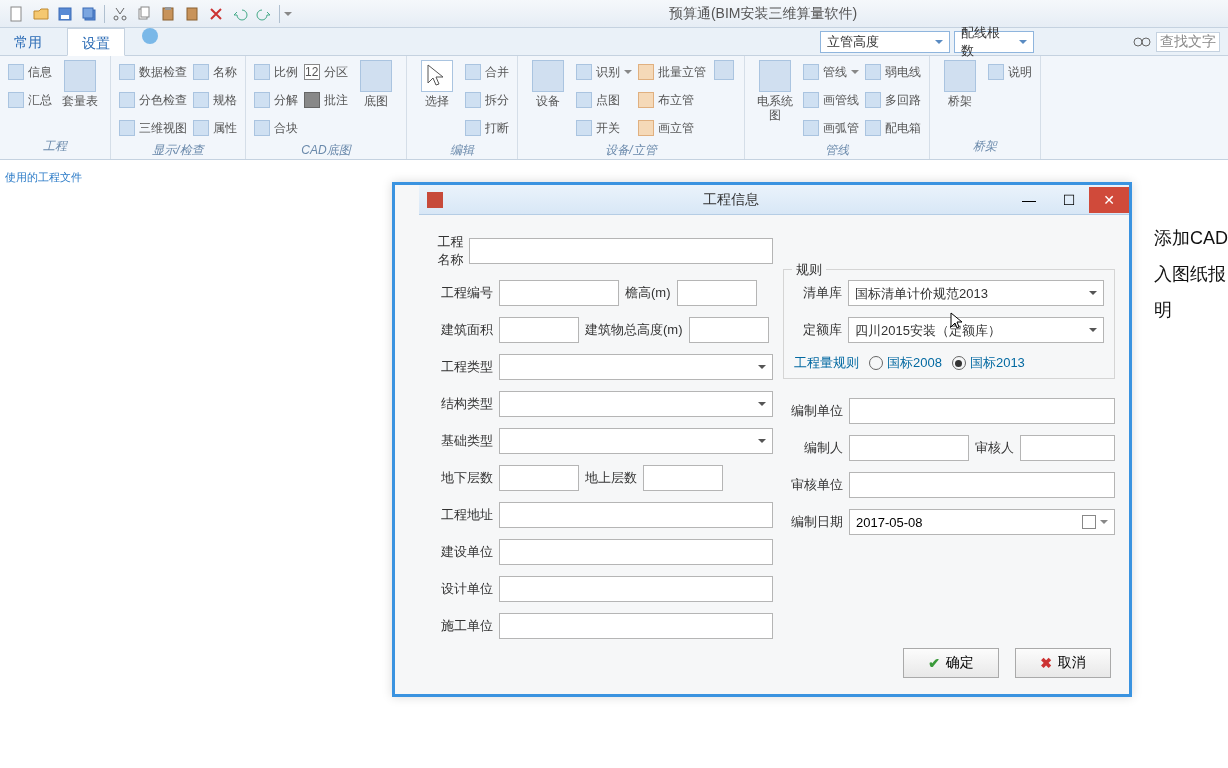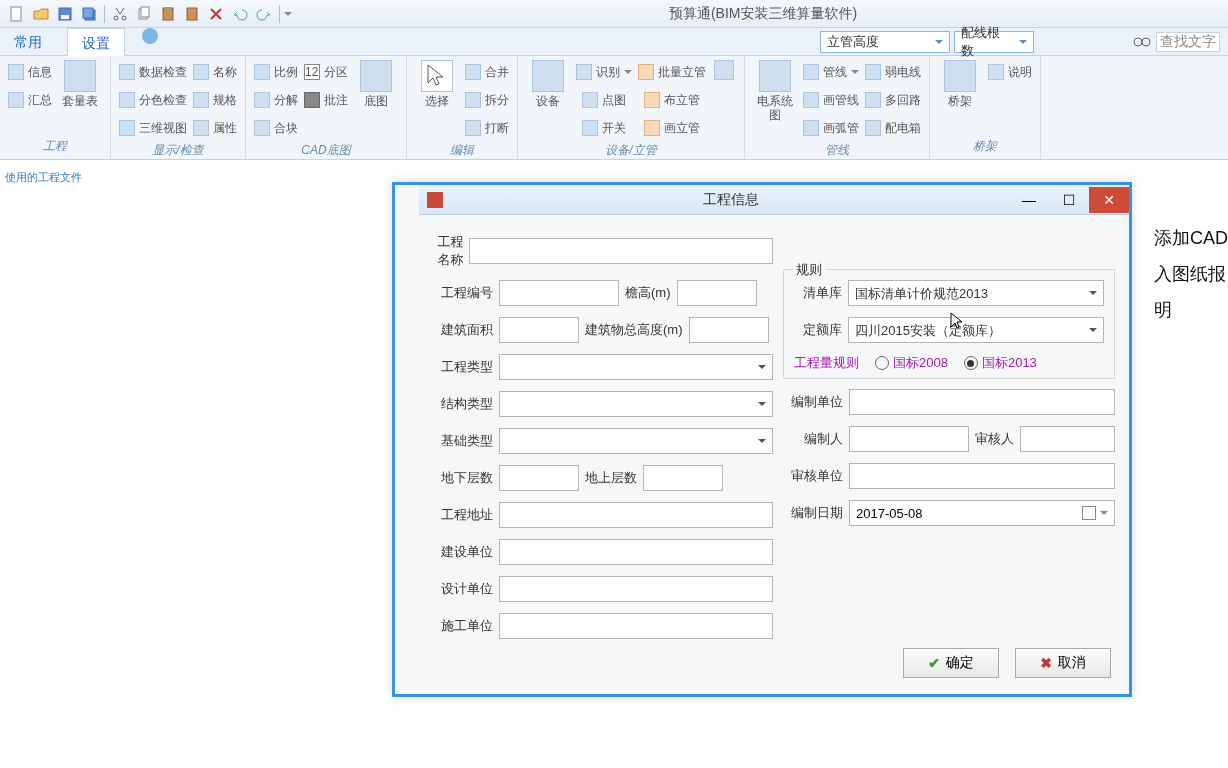--- a/index.html
+++ b/index.html
@@ -24,21 +24,21 @@
 .find-input { width: 64px; height: 20px; border: 1px solid #c5d2e0; background: #fff; font-size: 14px; padding: 0 3px; color: #888; }
 
 
 .ribbon { height: 104px; background: #f2f6fb; border-bottom: 1px solid #c5d2e0; display: flex; }
 .rgroup { border-right: 1px solid #d5dee8; padding: 4px 8px; display: flex; flex-direction: column; }
 .rgroup-body { flex: 1; display: flex; gap: 6px; align-items: flex-start; }
 .rgroup-label { text-align: center; color: #6a89ab; font-size: 12px; padding-top: 2px; font-style: italic; }
 .rbig { width: 44px; display: flex; flex-direction: column; align-items: center; gap: 2px; cursor: pointer; }
 .rbig-icon { width: 32px; height: 32px; background: #d0dff0; border: 1px solid #aac4e0; }
 .rbig-lbl { font-size: 12px; color: #555; text-align: center; line-height: 1.2; }
-.rcol { display: flex; flex-direction: column; gap: 4px; align-items: center; }
+.rcol { display: flex; flex-direction: column; gap: 4px; }
 .rsmall { display: flex; align-items: center; gap: 4px; font-size: 12px; color: #555; cursor: pointer; height: 24px; }
 .rsmall-icon { width: 16px; height: 16px; background: #cfe0f2; border: 1px solid #aac4e0; }
 .rsmall-icon.orange { background: #f5d9b8; border-color: #e0b080; }
 .rsmall-icon.dark { background: #888; border-color: #666; }
 .arrow-dd { border: 4px solid transparent; border-top-color: #888; margin-top: 4px; }
 
 
 .workspace { position: relative; height: calc(100% - 160px); background: #fff; }
 .recent-link { color: #2a7ac7; padding: 10px 0 0 5px; font-size: 11px; }
 .side-text { position: absolute; right: 0; top: 60px; color: #111; font-weight: normal; font-size: 18px; line-height: 2; text-align: left; }
@@ -57,23 +57,23 @@
 .frow { display: flex; align-items: center; margin-bottom: 11px; }
 .flabel { width: 60px; text-align: right; color: #333; font-size: 13px; margin-right: 6px; }
 .flabel.mid { width: auto; margin: 0 6px; white-space: nowrap; }
 .fin { height: 26px; border: 1px solid #b5b5b5; background: #fff; padding: 0 4px; font-size: 13px; }
 .fin.w-full { flex: 1; }
 .fin.w-sm { width: 80px; }
 .fin.w-med { width: 120px; }
 .fsel { height: 26px; border: 1px solid #b5b5b5; background: #fff; flex: 1; position: relative; }
 .fsel::after { content: ""; position: absolute; right: 6px; top: 50%; margin-top: -2px; border: 4px solid transparent; border-top-color: #555; }
 .fsel-val { padding: 4px 6px; font-size: 13px; color: #333; }
-.rule-box { border: 1px solid #d5d5d5; padding: 10px 10px 6px; margin-bottom: 10px; position: relative; }
+.rule-box { border: 1px solid #d5d5d5; padding: 10px 10px 6px; margin-bottom: 19px; position: relative; }
 .rule-legend { position: absolute; top: -9px; left: 8px; background: #f6f7f8; padding: 0 4px; font-size: 13px; color: #333; }
-.radio-row { display: flex; align-items: center; gap: 16px; font-size: 13px; color: #a21caf; margin-top: 6px; }
+.radio-row { display: flex; align-items: center; gap: 10px; font-size: 13px; color: #0369a1; margin-top: 6px; }
 .radio { width: 14px; height: 14px; border: 1px solid #666; border-radius: 50%; display: inline-flex; align-items: center; justify-content: center; }
 .radio.checked::after { content: ""; width: 7px; height: 7px; background: #333; border-radius: 50%; }
 .date-in { display: flex; align-items: center; border: 1px solid #b5b5b5; background: #fff; height: 26px; flex: 1; padding: 0 6px; }
 .date-val { flex: 1; font-size: 13px; }
 .cal-icon { width: 14px; height: 14px; border: 1px solid #888; margin-left: 4px; }
 .dlg-foot { position: absolute; bottom: 16px; right: 18px; display: flex; gap: 16px; }
 .dlg-foot-btn { width: 96px; height: 30px; border: 1px solid #aaa; background: linear-gradient(#fcfcfc,#e8e8e8); display: flex; align-items: center; justify-content: center; gap: 6px; cursor: pointer; font-size: 14px; }
 .check { color: #3a9a3a; font-weight: bold; }
 .xmark { color: #c33; font-weight: bold; }
 .cursor { position: absolute; left: 950px; top: 312px; width: 14px; height: 18px; pointer-events: none; }

